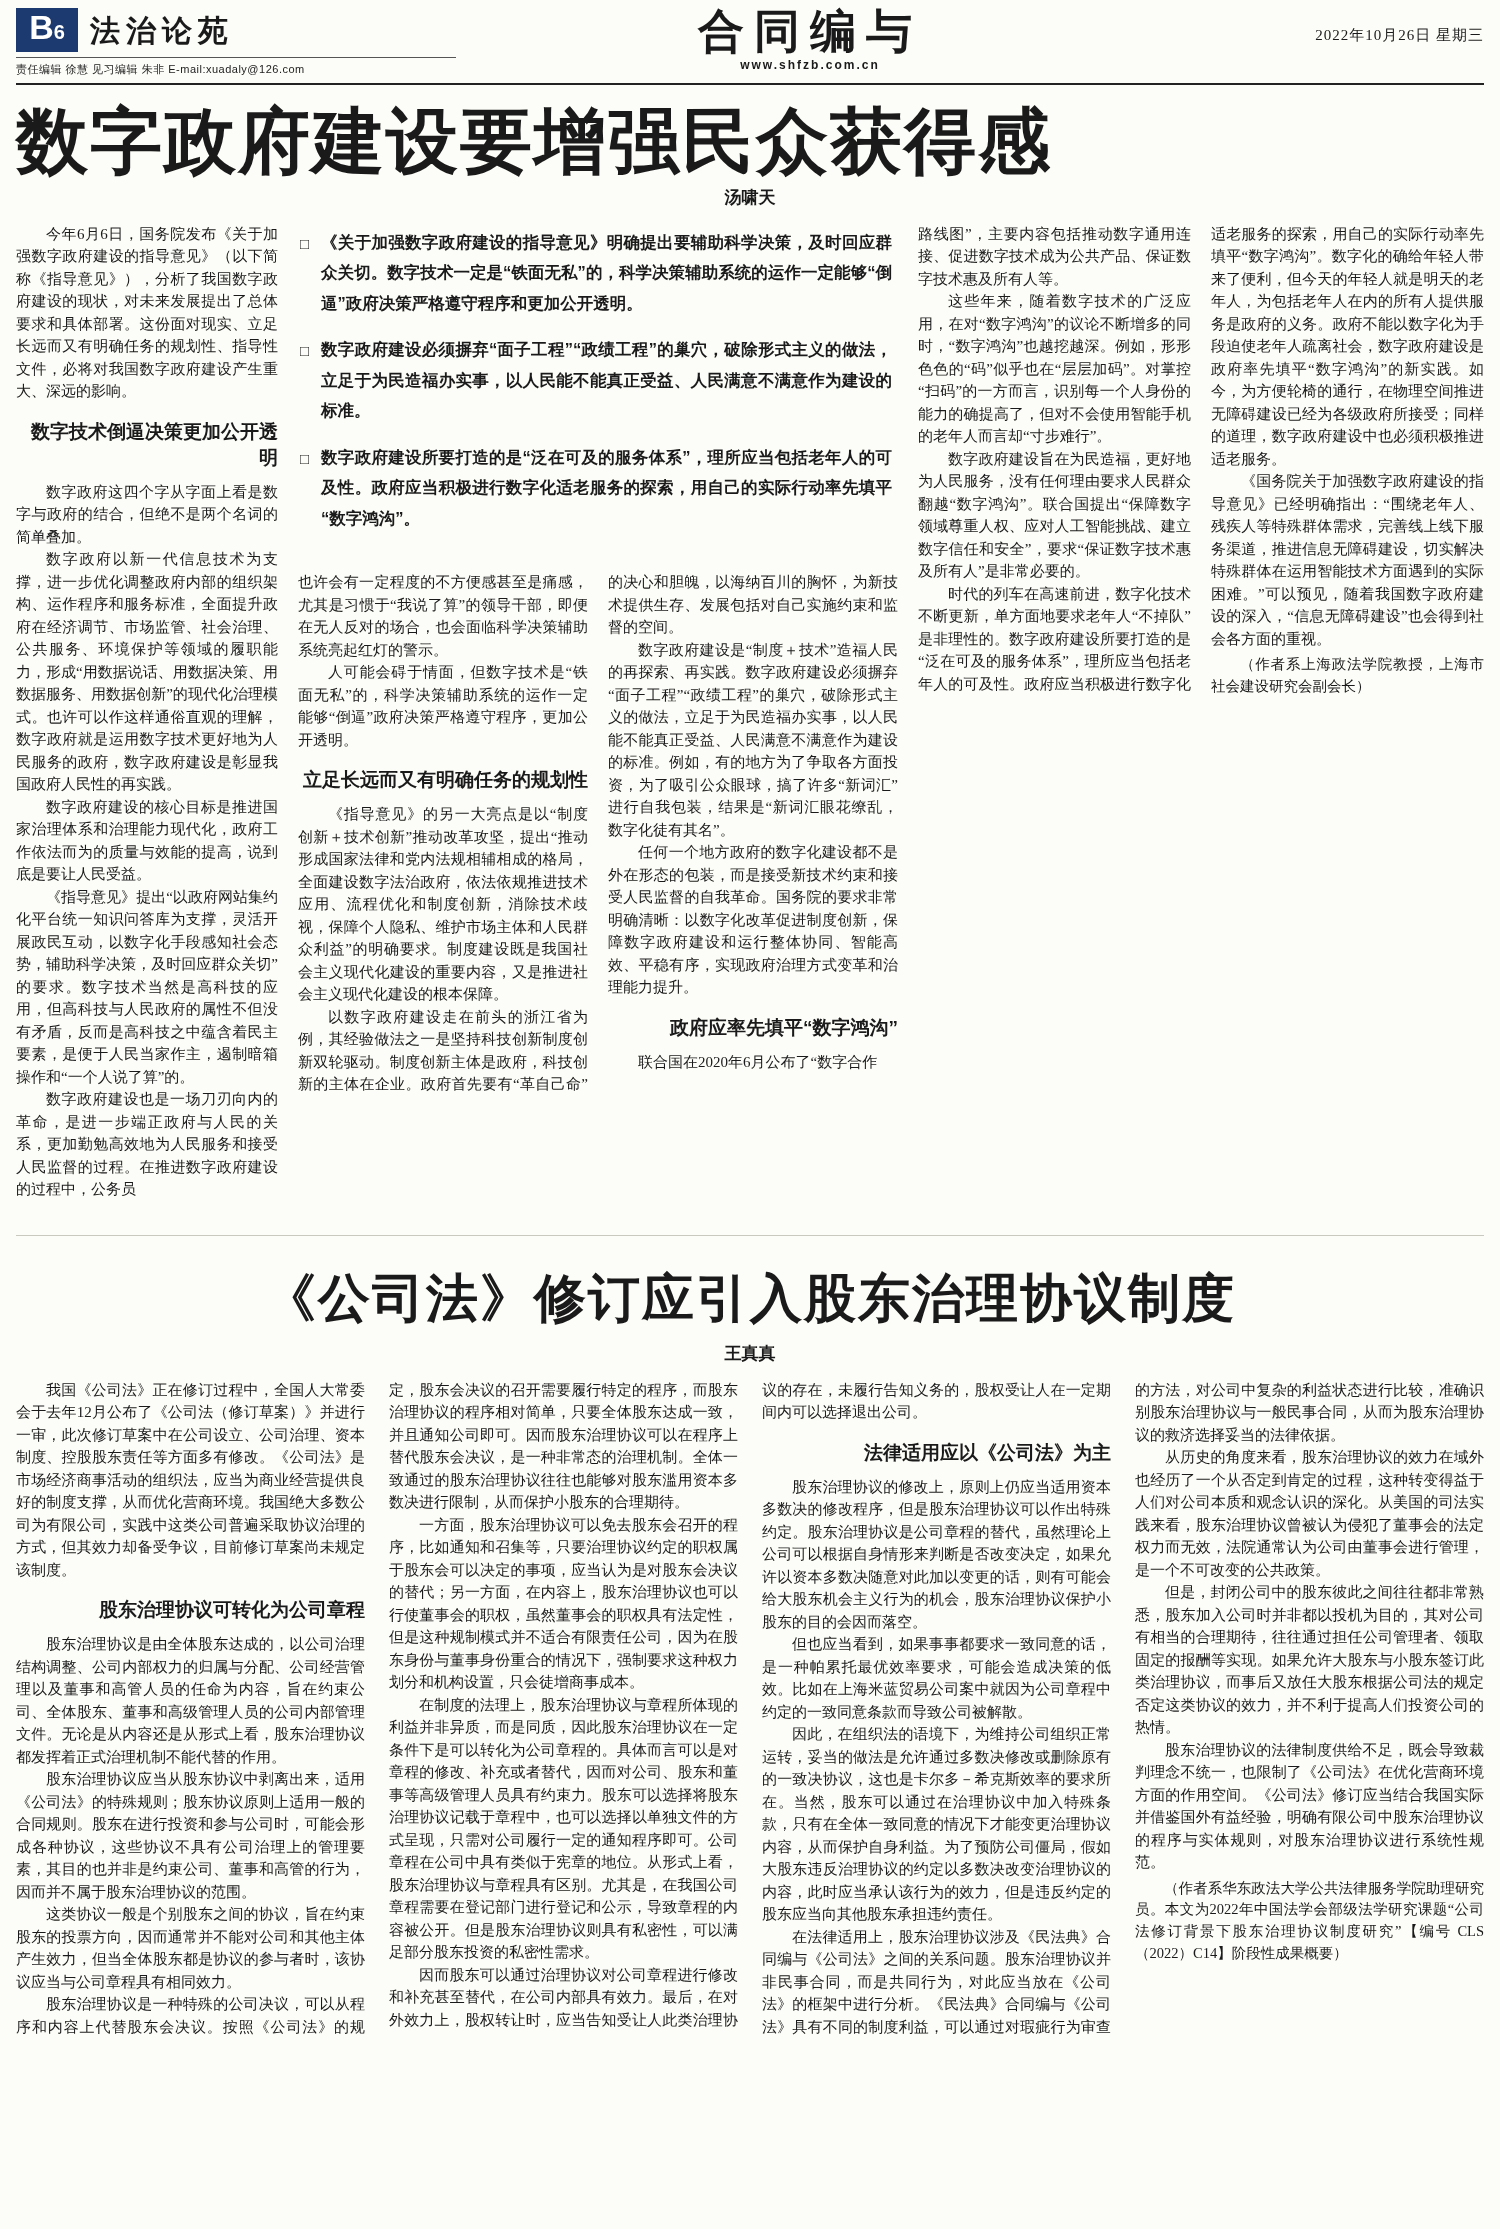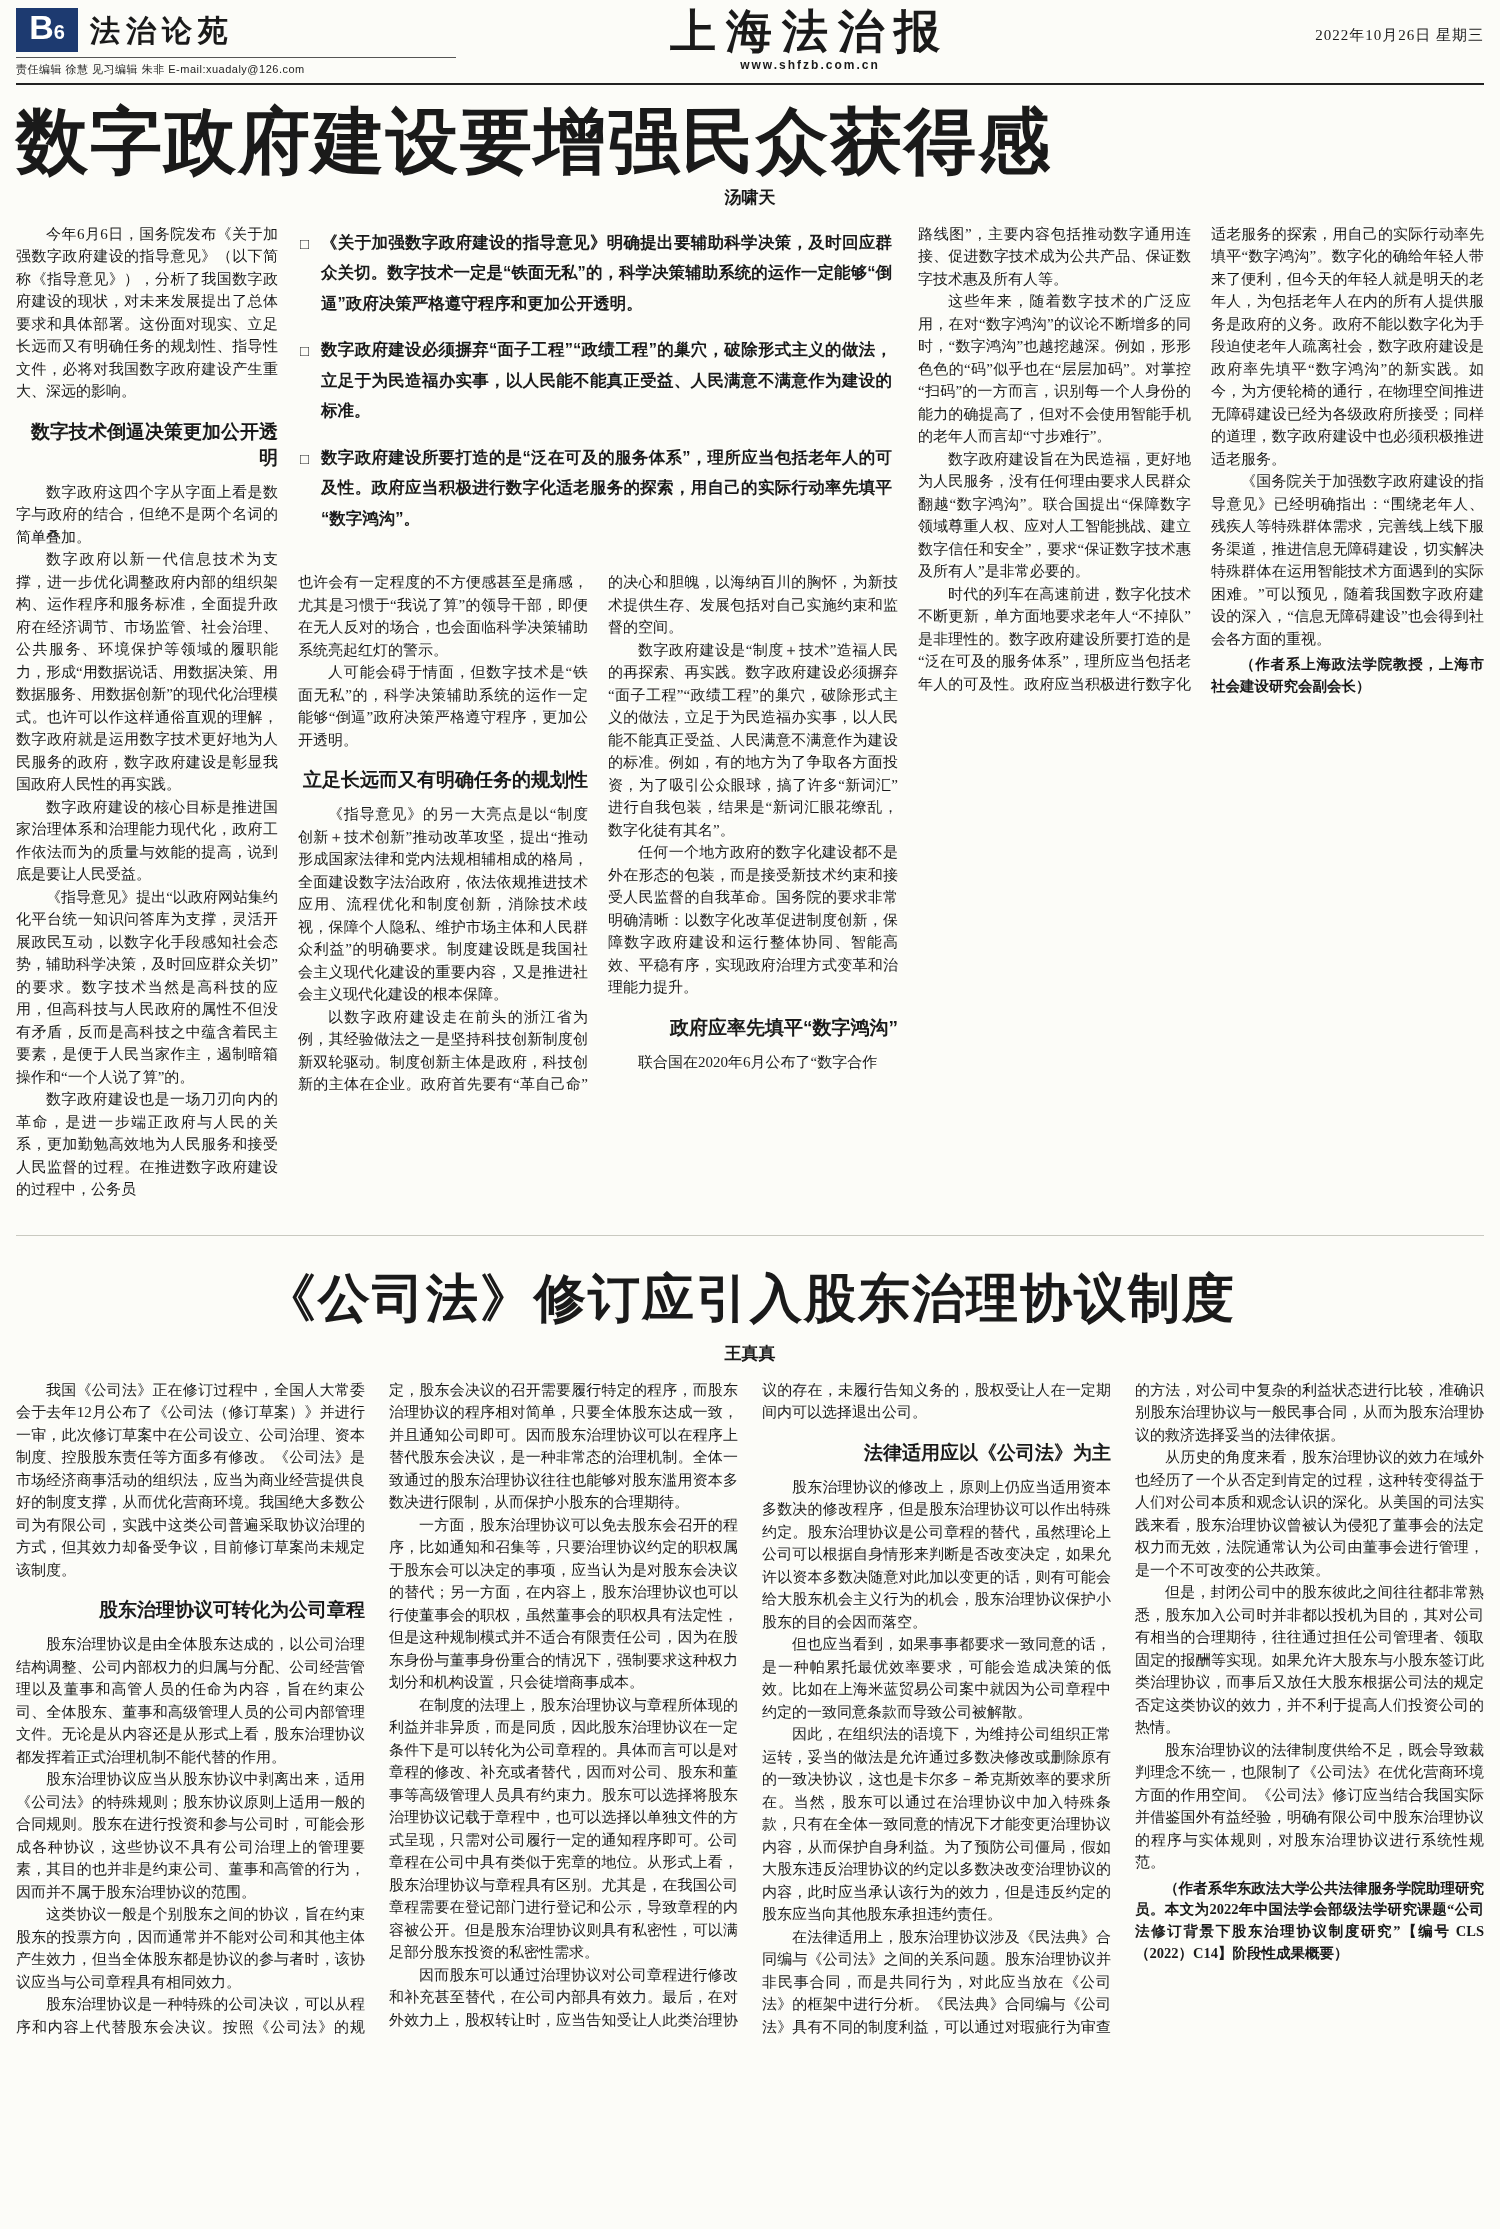--- a/index.html
+++ b/index.html
@@ -35,21 +35,21 @@
   .headline1 { margin:16px 0 4px; font-size:72px; line-height:1.12; letter-spacing:2px;
     font-weight:900; font-family:"Liberation Sans","DejaVu Sans",sans-serif; }
   .author { text-align:center; font-size:17px; font-weight:700; margin:4px 0 14px; }
   .a1-body { display:grid; grid-template-columns:262px 600px 1fr; column-gap:20px; }
   .two-col { column-count:2; column-gap:20px; }
   .para { margin:0; text-indent:2em; font-size:15px; line-height:1.5; text-align:justify; }
   .cont { text-indent:0; }
   .subhead { text-align:right; font-size:19px; font-weight:800; margin:16px 0 10px;
     font-family:"Liberation Sans","DejaVu Sans",sans-serif; break-inside:avoid; }
   .byline { margin:4px 0 0; text-indent:2em; font-size:14.5px; line-height:1.5;
-    text-align:justify; font-weight:700; }
+    text-align:justify; font-weight:400; }
   .summary { padding:4px 6px 10px 2px; margin-bottom:12px; }
   .summary-item { display:flex; gap:12px; margin-bottom:16px;
     font-family:"Liberation Sans","DejaVu Sans",sans-serif;
     font-size:16.5px; font-weight:600; line-height:1.85; text-align:justify; }
   .sq { flex:0 0 auto; padding-top:3px; font-size:15px; font-weight:400; }
   
   .article2 { margin-top:34px; border-top:1px solid #c9c9c0; padding-top:22px; }
   .headline2 { margin:6px 0 8px; text-align:center; font-size:52px; letter-spacing:2px;
     font-weight:900; font-family:"Liberation Sans","DejaVu Sans",sans-serif; }
   .a2-body { column-count:4; column-gap:24px; margin-top:10px; }
@@ -64,21 +64,21 @@
       <div class="badge-row">
         <div class="page-badge">
           <span class="badge-b">B</span>
           <span class="badge-n">6</span>
         </div>
         <div class="section-title">法治论苑</div>
       </div>
       <div class="editors">责任编辑 徐慧 见习编辑 朱非 E-mail:xuadaly@126.com</div>
     </div>
     <div class="header-center">
-      <div class="masthead">上海法治报</div>
+      <div class="masthead">合同编与</div>
       <div class="website">www.shfzb.com.cn</div>
     </div>
     <div class="header-right">2022年10月26日 星期三</div>
   </header>
 
   <section class="article1">
     <h1 class="headline1">数字政府建设要增强民众获得感</h1>
     <div class="author">汤啸天</div>
 
     <div class="a1-body">

